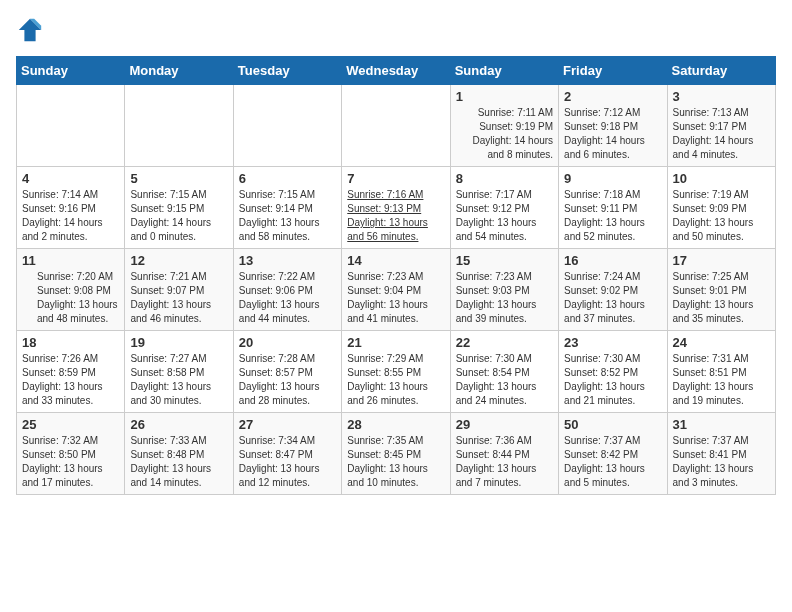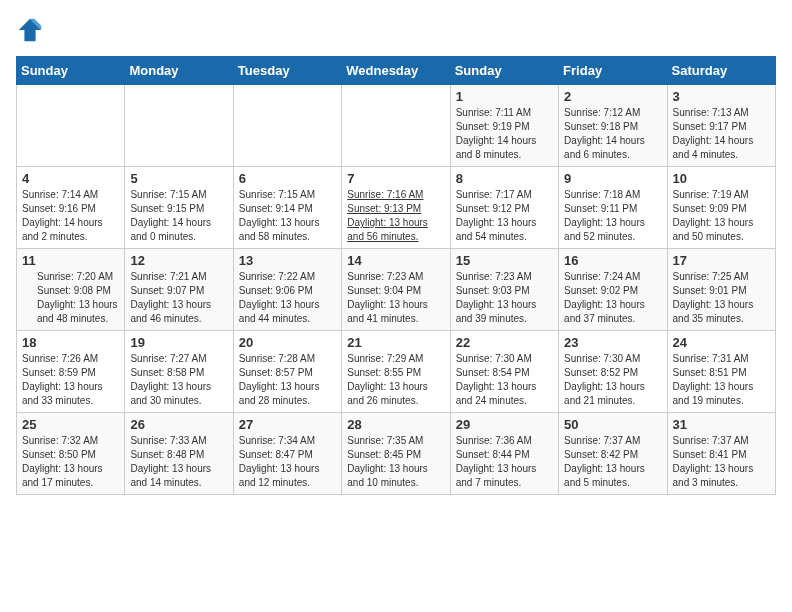--- a/index.html
+++ b/index.html
@@ -136,21 +136,21 @@
       </tr>
   </thead>
   <tbody id="calendar-body">
   <tr>
         <td class="empty-cell"></td>
         <td class="empty-cell"></td>
         <td class="empty-cell"></td>
         <td class="empty-cell"></td>
         <td>
           <span class="day-number">1</span>
-          <div class="day-info" style="white-space: pre-line;">Sunrise: 7:11 AM
+          <div class="day-info" style="white-space: pre-line; text-align: right;">Sunrise: 7:11 AM
 Sunset: 9:19 PM
 Daylight: 14 hours
 and 8 minutes.</div>
         </td>
         <td>
           <span class="day-number">2</span>
           <div class="day-info" style="white-space: pre-line;">Sunrise: 7:12 AM
 Sunset: 9:18 PM
 Daylight: 14 hours
 and 6 minutes.</div>

